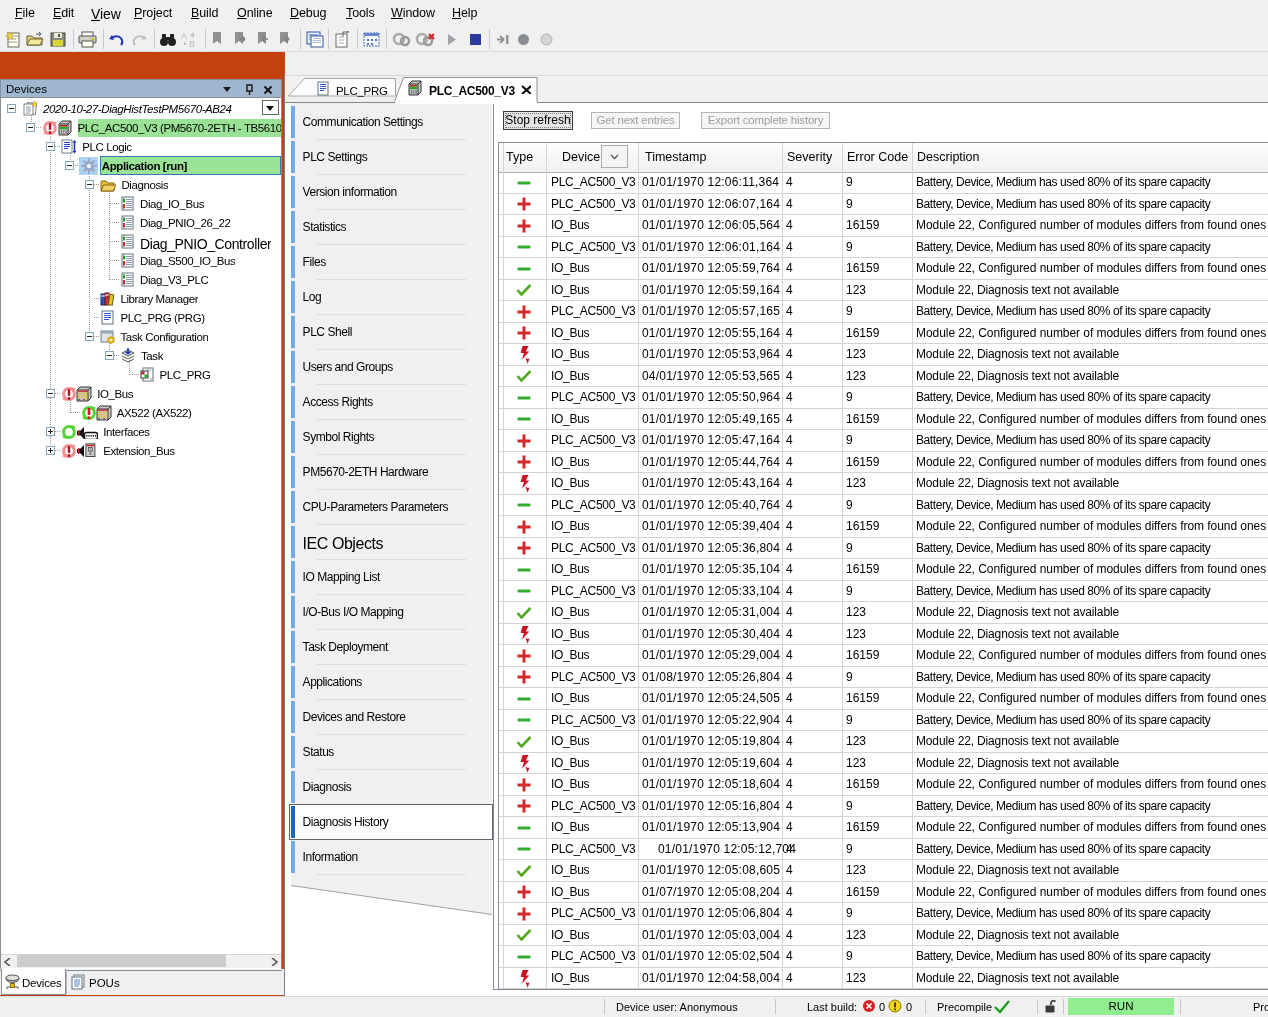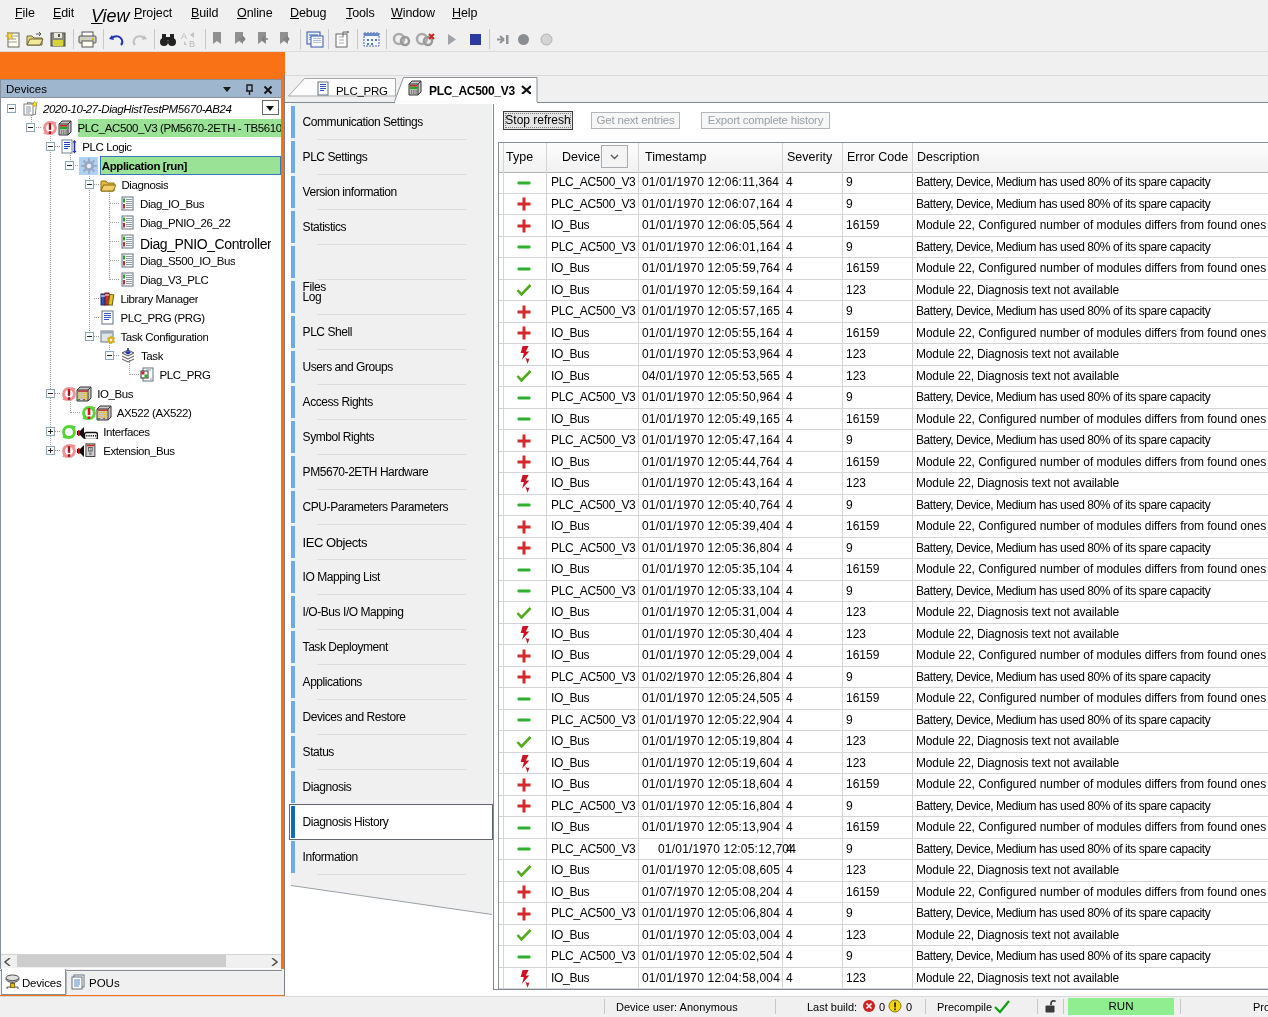--- a/index.html
+++ b/index.html
@@ -1,25 +1,25 @@
 <!DOCTYPE html>
 <html><head><meta charset="utf-8">
 <style>
 * { margin:0; padding:0; box-sizing:border-box; }
 body { font-family:"Liberation Sans", sans-serif; font-size:12px; color:#000; }
-#app { position:relative; width:1268px; height:1017px; background:#f97316; overflow:hidden;padding-left:41px; }
+#app { position:relative; width:1268px; height:1017px; background:#c2410c; overflow:hidden;padding-left:41px; }
 .abs { position:absolute; }
 .nowrap { white-space:nowrap; }
 </style></head><body>
 <div id="app">
 
 <div class="abs" style="left:0;top:0;width:1268px;height:26px;background:#f0f0f0;"></div>
 <div class="abs nowrap" style="left:15px;top:6px;font-size:12.5px;letter-spacing:-0.1px;"><span style="text-decoration:underline;">F</span>ile</div>
 <div class="abs nowrap" style="left:53px;top:6px;font-size:12.5px;letter-spacing:-0.1px;"><span style="text-decoration:underline;">E</span>dit</div>
-<div class="abs nowrap" style="left:91px;top:6px;font-size:18px;letter-spacing:-0.1px;font-style:italic;"><span style="text-decoration:underline;">V</span>iew</div>
+<div class="abs nowrap" style="left:91px;top:6px;font-size:14px;letter-spacing:-0.1px;"><span style="text-decoration:underline;">V</span>iew</div>
 <div class="abs nowrap" style="left:134px;top:6px;font-size:12.5px;letter-spacing:-0.1px;"><span style="text-decoration:underline;">P</span>roject</div>
 <div class="abs nowrap" style="left:191px;top:6px;font-size:12.5px;letter-spacing:-0.1px;"><span style="text-decoration:underline;">B</span>uild</div>
 <div class="abs nowrap" style="left:237px;top:6px;font-size:12.5px;letter-spacing:-0.1px;"><span style="text-decoration:underline;">O</span>nline</div>
 <div class="abs nowrap" style="left:290px;top:6px;font-size:12.5px;letter-spacing:-0.1px;"><span style="text-decoration:underline;">D</span>ebug</div>
 <div class="abs nowrap" style="left:346px;top:6px;font-size:12.5px;letter-spacing:-0.1px;"><span style="text-decoration:underline;">T</span>ools</div>
 <div class="abs nowrap" style="left:391px;top:6px;font-size:12.5px;letter-spacing:-0.1px;"><span style="text-decoration:underline;">W</span>indow</div>
 <div class="abs nowrap" style="left:452px;top:6px;font-size:12.5px;letter-spacing:-0.1px;"><span style="text-decoration:underline;">H</span>elp</div>
 <div class="abs" style="left:0;top:26px;width:1268px;height:26px;background:#f0f0f0;border-bottom:1px solid #dcdcdc;"></div>
 <svg class="abs" style="left:4px;top:31px;" width="17" height="17" viewBox="0 0 17 17">
       <rect x="4" y="2" width="11" height="14" fill="#fffff4" stroke="#6a6a5a"></rect>
@@ -531,21 +531,21 @@
 <div class="abs" style="left:316.5px;top:173.5px;width:149px;height:1px;background:#dcdcdc;"></div>
 <div class="abs nowrap" style="left:302.6px;top:150.0px;font-size:12px;letter-spacing:-0.45px;">PLC Settings</div>
 <div class="abs" style="left:291.3px;top:175.5px;width:3.6px;height:32.0px;background:#74a9e4;"></div>
 <div class="abs" style="left:316.5px;top:208.5px;width:149px;height:1px;background:#dcdcdc;"></div>
 <div class="abs nowrap" style="left:302.6px;top:185.0px;font-size:12px;letter-spacing:-0.45px;">Version information</div>
 <div class="abs" style="left:291.3px;top:210.5px;width:3.6px;height:32.0px;background:#74a9e4;"></div>
 <div class="abs" style="left:316.5px;top:243.5px;width:149px;height:1px;background:#dcdcdc;"></div>
 <div class="abs nowrap" style="left:302.6px;top:220.0px;font-size:12px;letter-spacing:-0.45px;">Statistics</div>
 <div class="abs" style="left:291.3px;top:245.5px;width:3.6px;height:32.0px;background:#74a9e4;"></div>
 <div class="abs" style="left:316.5px;top:278.5px;width:149px;height:1px;background:#dcdcdc;"></div>
-<div class="abs nowrap" style="left:302.6px;top:255.0px;font-size:12px;letter-spacing:-0.45px;margin-top:25px;">Files</div>
+<div class="abs nowrap" style="left:302.6px;top:255.0px;font-size:12px;letter-spacing:-0.45px;">Files</div>
 <div class="abs" style="left:291.3px;top:280.5px;width:3.6px;height:32.0px;background:#74a9e4;"></div>
 <div class="abs" style="left:316.5px;top:313.5px;width:149px;height:1px;background:#dcdcdc;"></div>
 <div class="abs nowrap" style="left:302.6px;top:290.0px;font-size:12px;letter-spacing:-0.45px;">Log</div>
 <div class="abs" style="left:291.3px;top:315.5px;width:3.6px;height:32.0px;background:#74a9e4;"></div>
 <div class="abs" style="left:316.5px;top:348.5px;width:149px;height:1px;background:#dcdcdc;"></div>
 <div class="abs nowrap" style="left:302.6px;top:325.0px;font-size:12px;letter-spacing:-0.45px;">PLC Shell</div>
 <div class="abs" style="left:291.3px;top:350.5px;width:3.6px;height:32.0px;background:#74a9e4;"></div>
 <div class="abs" style="left:316.5px;top:383.5px;width:149px;height:1px;background:#dcdcdc;"></div>
 <div class="abs nowrap" style="left:302.6px;top:360.0px;font-size:12px;letter-spacing:-0.45px;">Users and Groups</div>
 <div class="abs" style="left:291.3px;top:385.5px;width:3.6px;height:32.0px;background:#74a9e4;"></div>
@@ -555,21 +555,21 @@
 <div class="abs" style="left:316.5px;top:453.5px;width:149px;height:1px;background:#dcdcdc;"></div>
 <div class="abs nowrap" style="left:302.6px;top:430.0px;font-size:12px;letter-spacing:-0.45px;">Symbol Rights</div>
 <div class="abs" style="left:291.3px;top:455.5px;width:3.6px;height:32.0px;background:#74a9e4;"></div>
 <div class="abs" style="left:316.5px;top:488.5px;width:149px;height:1px;background:#dcdcdc;"></div>
 <div class="abs nowrap" style="left:302.6px;top:465.0px;font-size:12px;letter-spacing:-0.45px;">PM5670-2ETH Hardware</div>
 <div class="abs" style="left:291.3px;top:490.5px;width:3.6px;height:32.0px;background:#74a9e4;"></div>
 <div class="abs" style="left:316.5px;top:523.5px;width:149px;height:1px;background:#dcdcdc;"></div>
 <div class="abs nowrap" style="left:302.6px;top:500.0px;font-size:12px;letter-spacing:-0.45px;">CPU-Parameters Parameters</div>
 <div class="abs" style="left:291.3px;top:525.5px;width:3.6px;height:32.0px;background:#74a9e4;"></div>
 <div class="abs" style="left:316.5px;top:558.5px;width:149px;height:1px;background:#dcdcdc;"></div>
-<div class="abs nowrap" style="left:302.6px;top:535.0px;font-size:13px;letter-spacing:-0.45px;">IEC Objects</div>
+<div class="abs nowrap" style="left:302.6px;top:535.0px;font-size:16px;letter-spacing:-0.45px;">IEC Objects</div>
 <div class="abs" style="left:291.3px;top:560.5px;width:3.6px;height:32.0px;background:#74a9e4;"></div>
 <div class="abs" style="left:316.5px;top:593.5px;width:149px;height:1px;background:#dcdcdc;"></div>
 <div class="abs nowrap" style="left:302.6px;top:570.0px;font-size:12px;letter-spacing:-0.45px;">IO Mapping List</div>
 <div class="abs" style="left:291.3px;top:595.5px;width:3.6px;height:32.0px;background:#74a9e4;"></div>
 <div class="abs" style="left:316.5px;top:628.5px;width:149px;height:1px;background:#dcdcdc;"></div>
 <div class="abs nowrap" style="left:302.6px;top:605.0px;font-size:12px;letter-spacing:-0.45px;">I/O-Bus I/O Mapping</div>
 <div class="abs" style="left:291.3px;top:630.5px;width:3.6px;height:32.0px;background:#74a9e4;"></div>
 <div class="abs" style="left:316.5px;top:663.5px;width:149px;height:1px;background:#dcdcdc;"></div>
 <div class="abs nowrap" style="left:302.6px;top:640.0px;font-size:12px;letter-spacing:-0.45px;">Task Deployment</div>
 <div class="abs" style="left:291.3px;top:665.5px;width:3.6px;height:32.0px;background:#74a9e4;"></div>
@@ -823,21 +823,21 @@
 <div class="abs nowrap" style="left:551px;top:648.25px;letter-spacing:-0.3px;">IO_Bus</div>
 <div class="abs nowrap" style="left:642px;top:648.25px;letter-spacing:0.2px;">01/01/1970 12:05:29,004</div>
 <div class="abs nowrap" style="left:786px;top:648.25px;">4</div>
 <div class="abs nowrap" style="left:846px;top:648.25px;">16159</div>
 <div class="abs nowrap" style="left:916px;top:648.25px;letter-spacing:-0.05px;">Module 22, Configured number of modules differs from found ones</div>
 <div class="abs" style="left:498.5px;top:687.0px;width:769.5px;height:1px;background:#d4d4d8;"></div>
 <svg class="abs" style="left:517px;top:670.25px;" width="14" height="14" viewBox="0 0 14 14">
       <path d="M5.5 0.5h3v5h5v3h-5v5h-3v-5h-5v-3h5z" fill="#d42a2a"></path>
     </svg>
 <div class="abs nowrap" style="left:551px;top:669.75px;letter-spacing:-0.3px;">PLC_AC500_V3</div>
-<div class="abs nowrap" style="left:642px;top:669.75px;letter-spacing:0.2px;">01/02/1970 12:05:26,804</div>
+<div class="abs nowrap" style="left:642px;top:669.75px;letter-spacing:0.2px;">01/08/1970 12:05:26,804</div>
 <div class="abs nowrap" style="left:786px;top:669.75px;">4</div>
 <div class="abs nowrap" style="left:846px;top:669.75px;">9</div>
 <div class="abs nowrap" style="left:916px;top:669.75px;letter-spacing:-0.42px;">Battery, Device, Medium has used 80% of its spare capacity</div>
 <div class="abs" style="left:498.5px;top:708.5px;width:769.5px;height:1px;background:#d4d4d8;"></div>
 <svg class="abs" style="left:517px;top:696.75px;" width="14" height="4" viewBox="0 0 14 4">
       <rect x="0.5" y="0.5" width="13" height="3" rx="1" fill="#2fae2f"></rect>
     </svg>
 <div class="abs nowrap" style="left:551px;top:691.25px;letter-spacing:-0.3px;">IO_Bus</div>
 <div class="abs nowrap" style="left:642px;top:691.25px;letter-spacing:0.2px;">01/01/1970 12:05:24,505</div>
 <div class="abs nowrap" style="left:786px;top:691.25px;">4</div>

